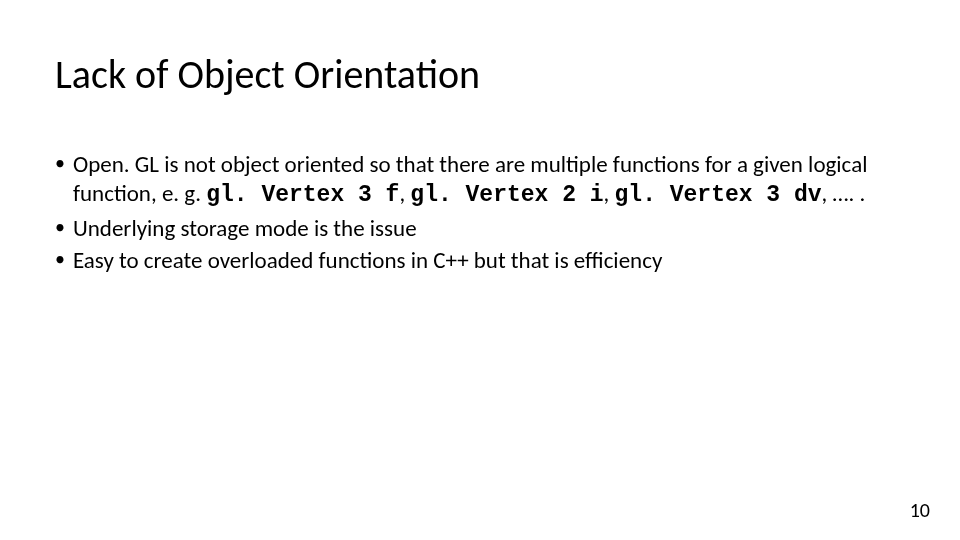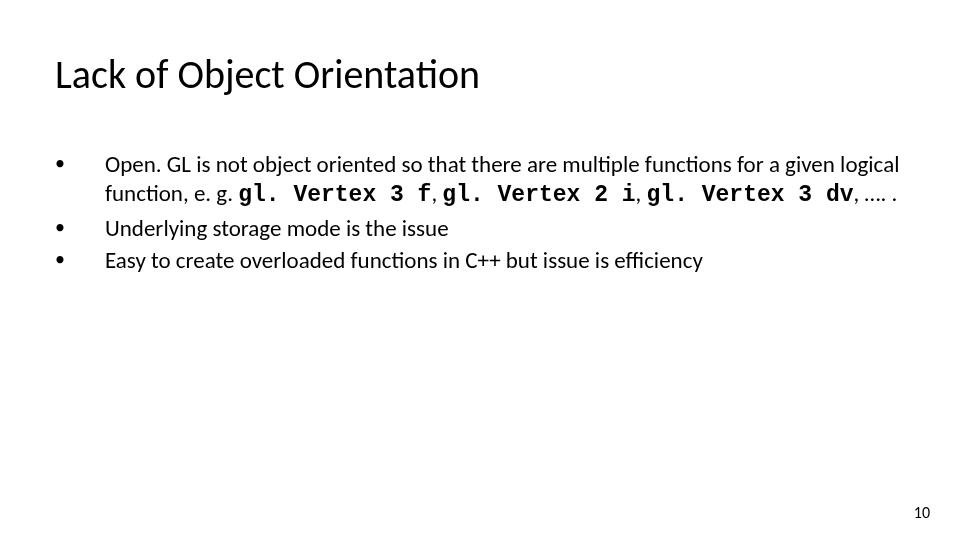--- a/index.html
+++ b/index.html
@@ -39,31 +39,30 @@
     margin-bottom: 4px;
   }
   .bullet .dot {
     flex: 0 0 auto;
     width: 18px;
     font-size: 20px;
     line-height: 1.35;
   }
   .bullet .txt {
     flex: 1 1 auto;
-    margin-left: 32px;
   }
   .mono {
     font-family: "Courier New", Courier, monospace;
     font-weight: bold;
   }
   .pagenum {
     position: absolute;
     right: 30px;
     bottom: 18px;
-    font-size: 16px;
+    font-size: 20px;
   }
 </style>
 </head>
 <body>
 <div class="slide">
 
   <div class="title">Lack of Object Orientation</div>
 
   <div class="body">
 
@@ -77,20 +76,20 @@
       </div>
     </div>
 
     <div class="bullet">
       <div class="dot">•</div>
       <div class="txt">Underlying storage mode is the issue</div>
     </div>
 
     <div class="bullet">
       <div class="dot">•</div>
-      <div class="txt">Easy to create overloaded functions in C++ but issue is efficiency</div>
+      <div class="txt">Easy to create overloaded functions in C++ but that is efficiency</div>
     </div>
 
   </div>
 
   <div class="pagenum">10</div>
 
 </div>
 
 </body></html>

